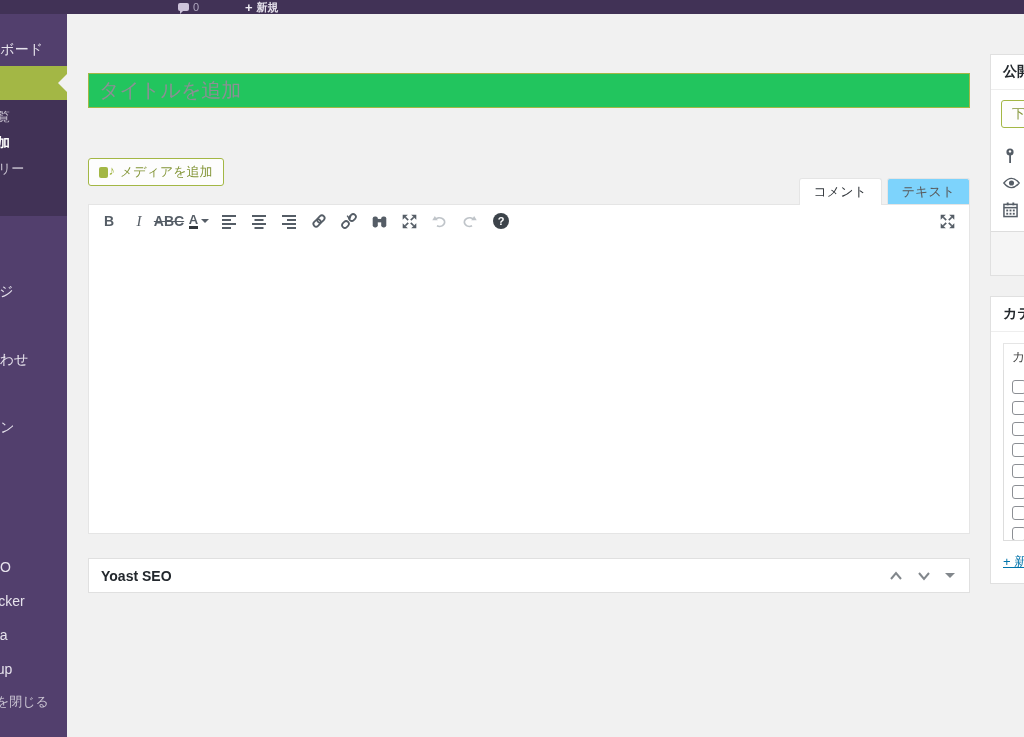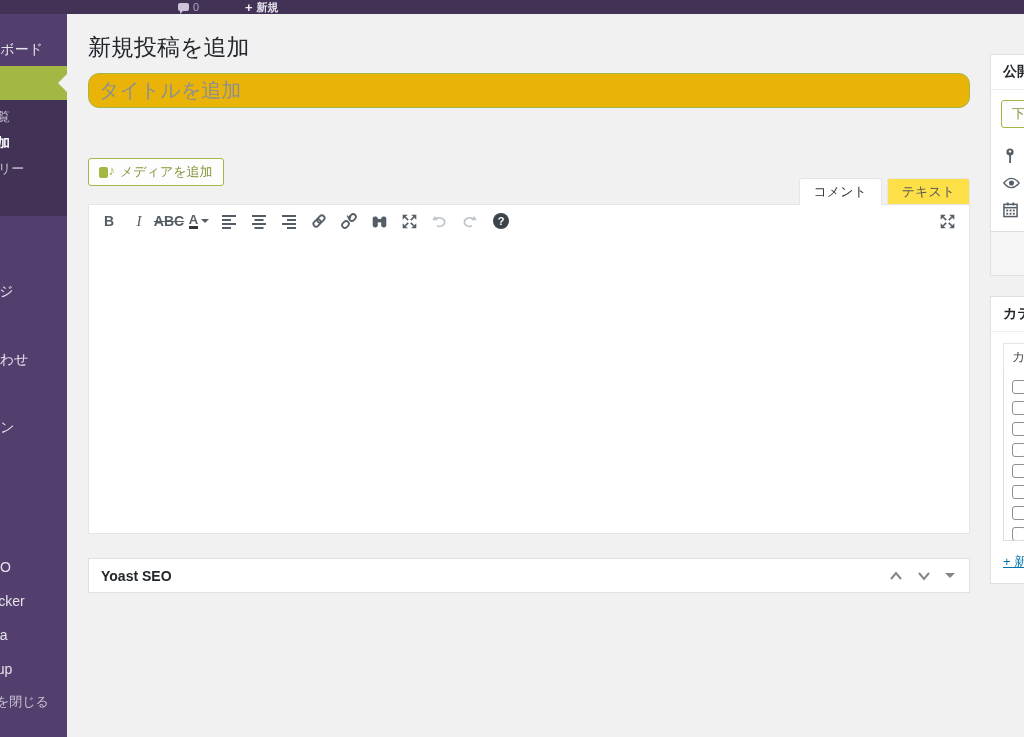--- a/index.html
+++ b/index.html
@@ -49,21 +49,21 @@
   .menu-group2 { margin-top:4px; }
   .collapse-item { position:absolute; bottom:18px; left:0; right:0; height:34px; line-height:34px;
     padding-left:36px; font-size:13px; color:#cbc5d3; white-space:nowrap; cursor:pointer; }
 
   
   .content { position:absolute; left:67px; top:14px; right:0; bottom:0; }
   .page-title { position:absolute; left:21px; top:18px; font-size:23px; font-weight:400; color:#23282d; }
 
   .title-input {
     position:absolute; left:21px; top:59px; width:882px; height:35px;
-    border:1px solid #a3b745; border-radius:11px; background:#eab308;
+    border:1px solid #a3b745; border-radius:0; background:#22c55e;
     font-size:20px; padding:3px 10px; color:#32373c; outline:none;
     font-family:"Liberation Sans","DejaVu Sans",sans-serif;
   }
   .title-input::placeholder { color:#8b9094; opacity:1; }
 
   .postarea { position:absolute; left:21px; top:141px; width:882px; }
 
   
   .media-row { position:relative; height:49px; }
   .media-btn {
@@ -71,21 +71,21 @@
     padding:0 10px; background:#fdfdfd; border:1px solid #a3b745; border-radius:3px;
     color:#839537; font-size:13px; cursor:pointer;
   }
   .media-icon { width:15px; height:13px; position:relative; display:inline-block; }
   .media-icon .frame { position:absolute; left:0; top:1px; width:9px; height:11px; background:#a3b745; border-radius:2px; }
   .media-icon .note { position:absolute; right:-1px; top:-2px; color:#a3b745; font-size:13px; line-height:13px; }
 
   .editor-tabs { position:absolute; right:0; bottom:0; display:flex; }
   .switch-tab {
     height:26px; line-height:25px; padding:0 14px; font-size:13px; color:#595959;
-    background:#fde047; border:1px solid #e5e5e5; border-bottom:none; cursor:pointer;
+    background:#7dd3fc; border:1px solid #e5e5e5; border-bottom:none; cursor:pointer;
     margin-left:5px; border-top-left-radius:3px; border-top-right-radius:3px;
   }
   .switch-tab.active { background:#fff; color:#32373c; height:27px; margin-bottom:-1px; position:relative; z-index:2; }
 
   
   .editor-wrap { border:1px solid #e5e5e5; background:#fff; }
   .mce-toolbar {
     height:32px; display:flex; align-items:center; padding:0 6px; gap:2px; position:relative;
     background:#fff;
   }
@@ -182,21 +182,20 @@
   <div class="menu-group2">
     <div class="menu-item latin">Yoast SEO</div>
     <div class="menu-item latin">Link Checker</div>
     <div class="menu-item latin">reCaptcha</div>
     <div class="menu-item latin">BackWPup</div>
   </div>
   <div class="collapse-item">メニューを閉じる</div>
 </div>
 
 <div class="content">
-  <h1 class="page-title">新規投稿を追加</h1>
 
   <input class="title-input" type="text" placeholder="タイトルを追加" style="">
 
   <div class="postarea">
     <div class="media-row">
       <span class="media-btn">
         <span class="media-icon">
             <span class="frame"></span>
             <span class="note">♪</span>
           </span>

